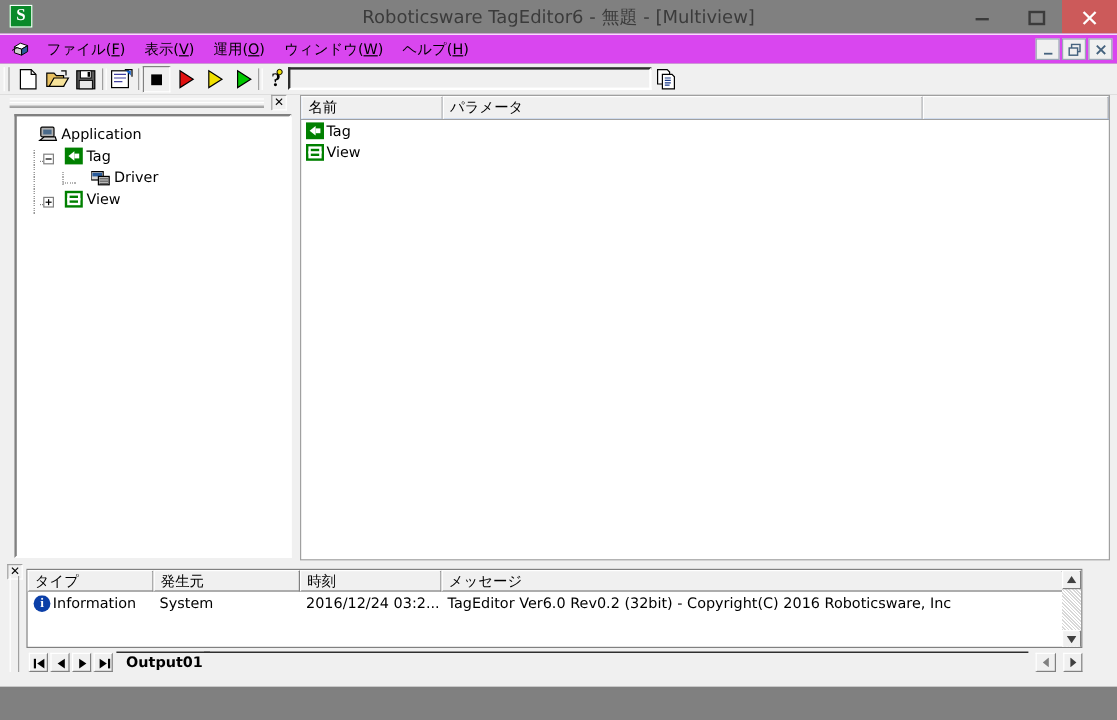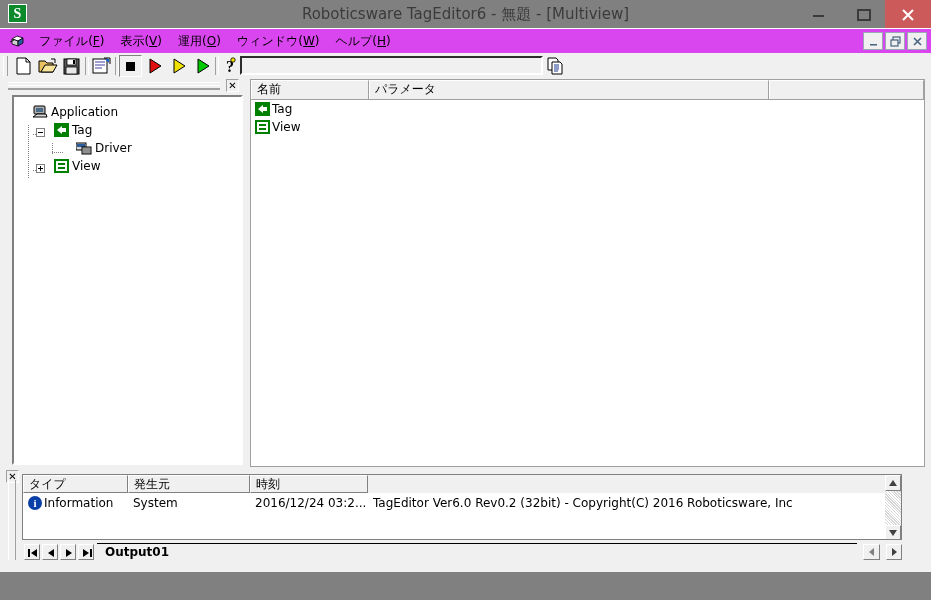--- a/index.html
+++ b/index.html
@@ -790,20 +790,21 @@
 
     <div id="output-dock">
       <div id="output-close">✕</div>
       <div id="output-grip"></div>
 
       <div id="output-grid">
         <div class="og-header">
           <div class="og-col" style="width:105px">タイプ</div>
           <div class="og-col" style="width:122px">発生元</div>
           <div class="og-col" style="width:118px">時刻</div>
+          <div class="og-col" style="width:518px">メッセージ</div>
         </div>
 
         <div class="og-row">
           <div class="og-cell" style="width:105px">
             <span class="ico-info">i</span>
             <span>Information</span>
           </div>
           <div class="og-cell" style="width:122px">System</div>
           <div class="og-cell" style="width:118px">2016/12/24 03:2...</div>
           <div class="og-cell" style="width:518px">TagEditor Ver6.0 Rev0.2 (32bit) - Copyright(C) 2016 Roboticsware, Inc</div>

